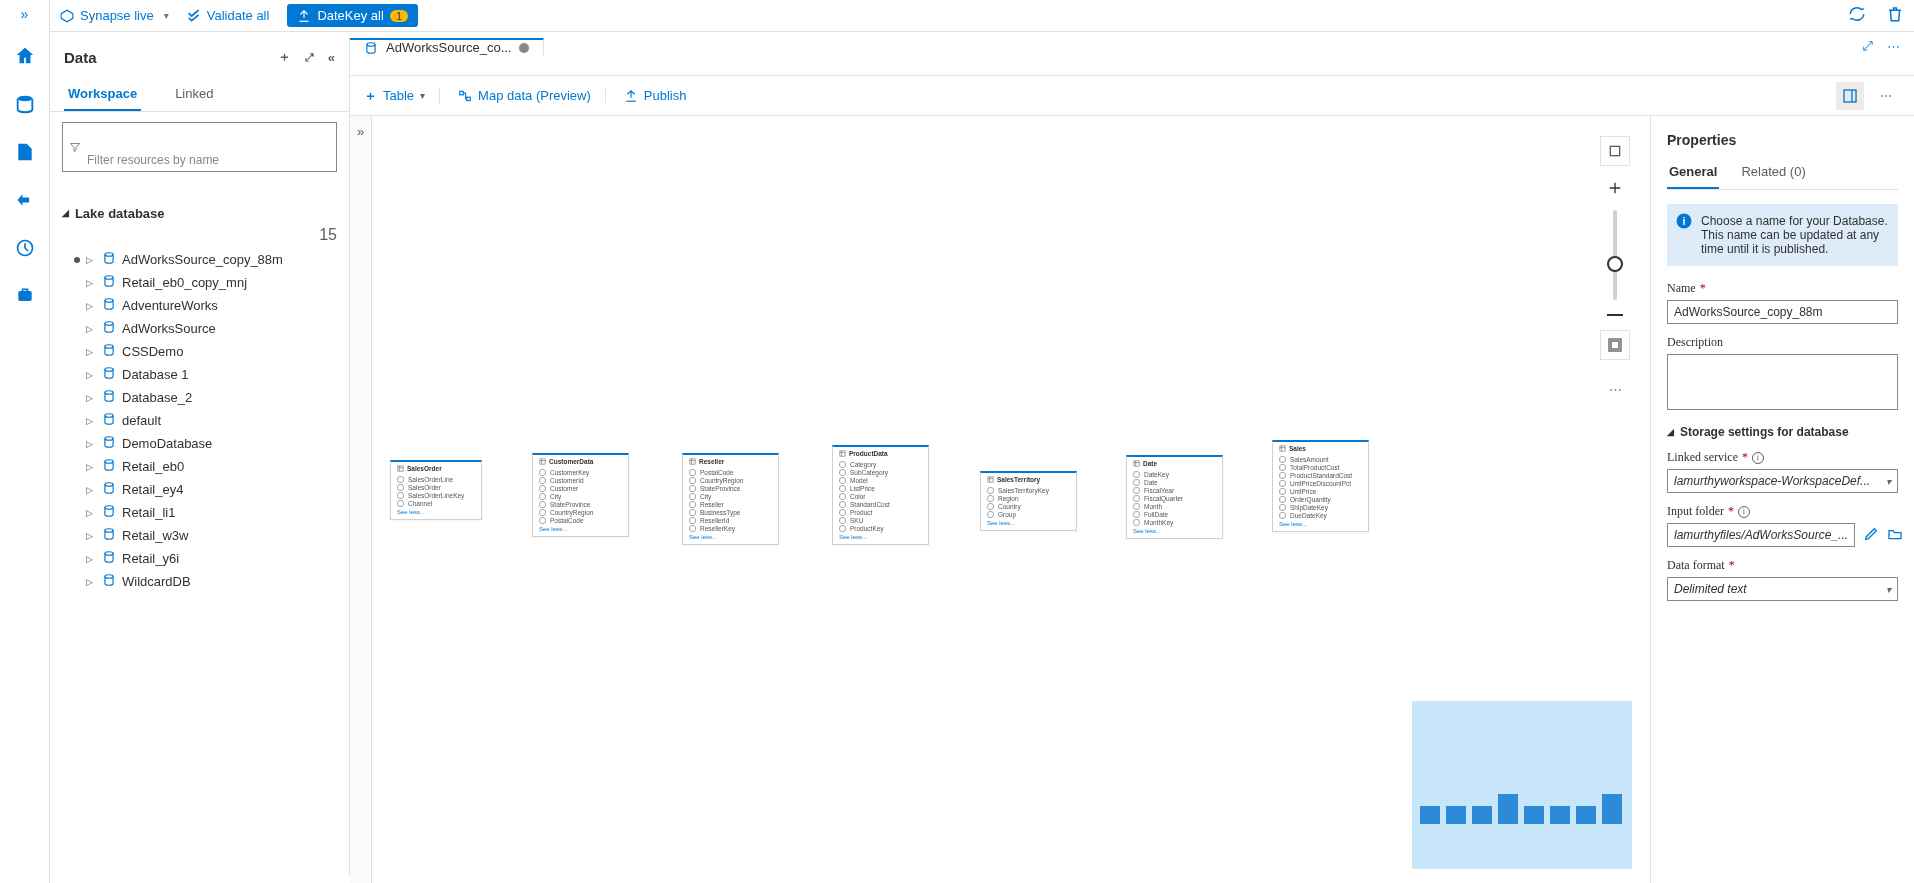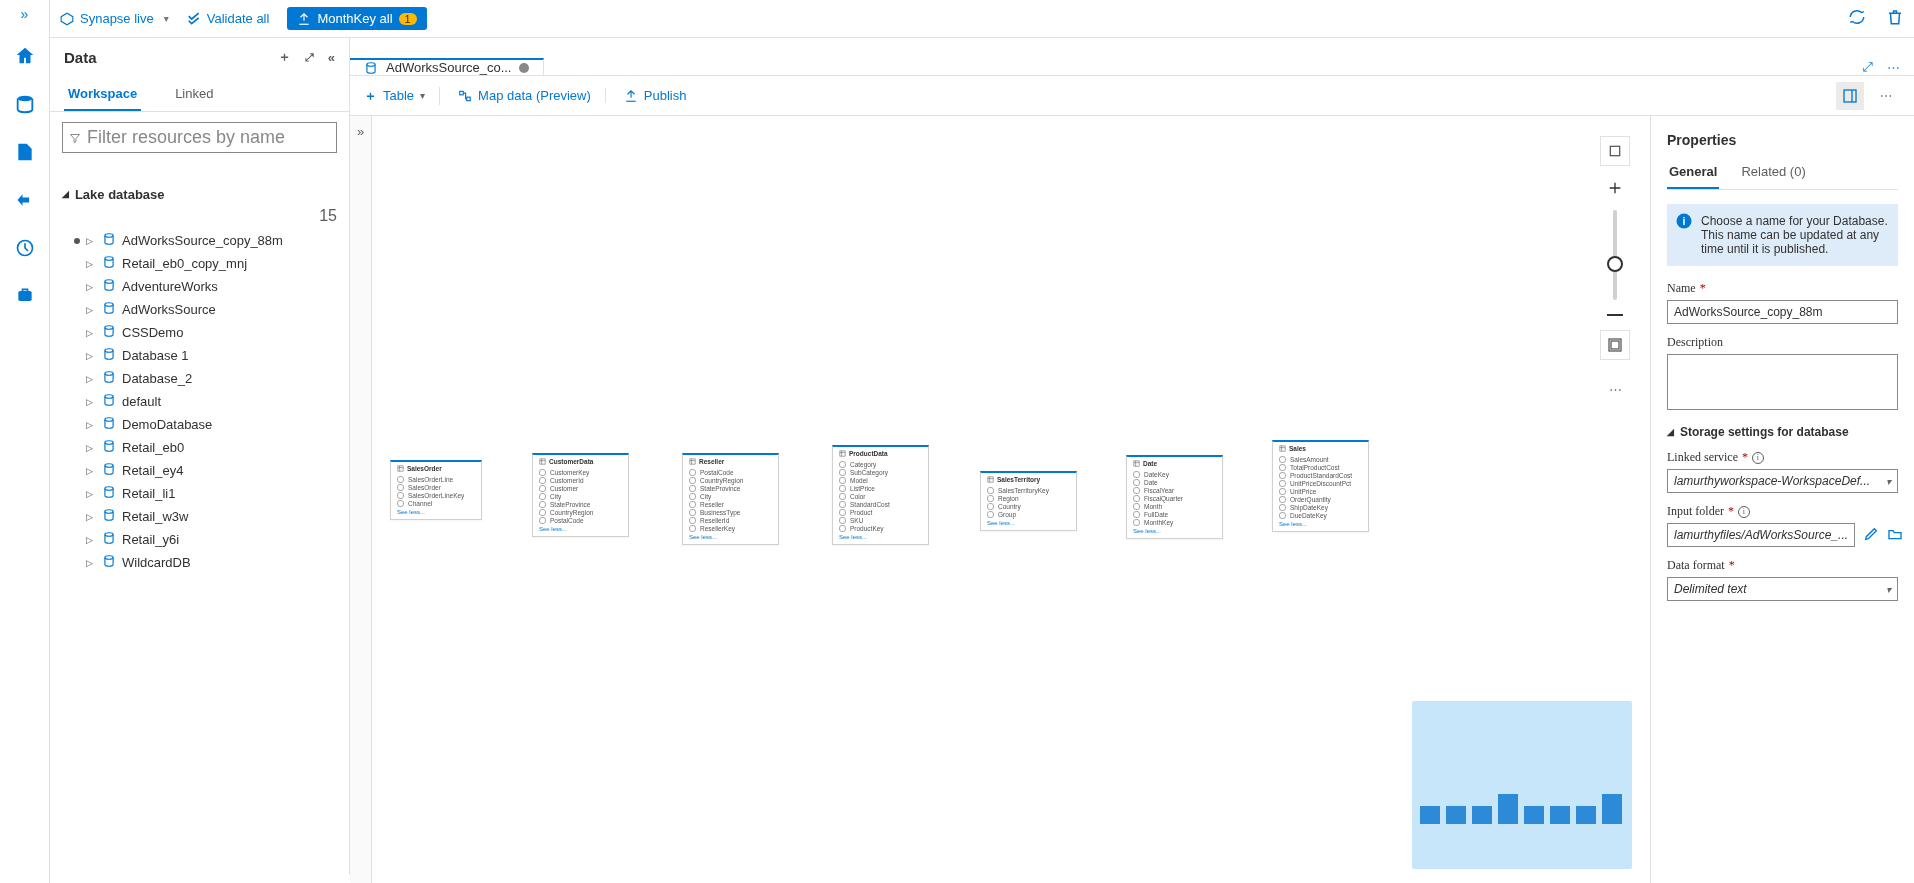--- a/index.html
+++ b/index.html
@@ -45,21 +45,21 @@
   .nav-icon {
     width: 28px; height: 28px;
     display: flex; align-items: center; justify-content: center;
     color: var(--accent);
     cursor: pointer;
   }
 
   
   .top-bar {
     position: absolute;
-    left: 50px; right: 0; top: 0; height: 38px;
+    left: 50px; right: 0; top: 0; height: 32px;
     border-bottom: 1px solid var(--border);
     display: flex; align-items: center; padding: 0 10px;
     gap: 18px;
   }
   .top-link { display: inline-flex; align-items: center; gap: 6px; color: var(--accent); cursor: pointer; }
   .top-link .chev { font-size: 10px; color: #777; margin-left: 4px; }
   .publish-btn {
     display: inline-flex; align-items: center; gap: 6px;
     background: var(--accent); color: #fff; border-radius: 3px;
     padding: 4px 10px; cursor: pointer;
@@ -98,22 +98,22 @@
 
   .filter-box {
     margin: 10px 12px 6px;
     display: flex; align-items: center;
     border: 1px solid var(--gray-border);
     padding: 2px 6px;
     font-size: 12px; color: #666;
   }
   .filter-box svg { flex-shrink: 0; margin-right: 6px; }
   .filter-box input {
-    border: none; outline: none; width: 100%; font-family: inherit; font-size: 18px;
-    color: var(--text); background: transparent; padding: 2px 0;
+    border: none; outline: none; width: 100%; font-family: inherit; font-size: 12px;
+    color: var(--text); background: transparent; padding: 2px 0; margin-top: 26px;
   }
   .filter-box input::placeholder { color: #888; }
 
   .tree { overflow: auto; flex: 1; padding-bottom: 20px; }
   .tree-group-head {
     display: flex; align-items: center;
     padding: 4px 12px;
     font-weight: 600;
     cursor: pointer;
   }
@@ -133,21 +133,21 @@
 
   
   .main-region {
     position: absolute;
     left: 350px; top: 38px; right: 0; bottom: 0;
     display: flex; flex-direction: column;
   }
 
   .tab-strip {
     height: 38px; border-bottom: 1px solid var(--border);
-    display: flex; align-items: flex-end;
+    display: flex; align-items: flex-start;
   }
   .editor-tab {
     display: inline-flex; align-items: center; gap: 8px;
     padding: 0 14px;
     border-right: 1px solid var(--border);
     border-top: 2px solid var(--accent);
     font-size: 13px;
     cursor: pointer;
   }
   .editor-tab .dirty { width: 10px; height: 10px; border-radius: 50%; background: #8a8886; flex-shrink: 0; }
@@ -323,21 +323,21 @@
         <path d="M3 7l5 5L20 2"></path>
         <path d="M3 15l5 5L20 10"></path>
       </svg>
     <span>Validate all</span>
   </span>
   <span class="publish-btn">
     <svg width="14" height="14" viewBox="0 0 24 24" fill="none" stroke="#fff" stroke-width="2">
         <path d="M12 3v12M6 9l6-6 6 6"></path>
         <path d="M4 21h16"></path>
       </svg>
-    <span>MonthKey all</span>
+    <span>DateKey all</span>
     <span class="publish-badge">1</span>
   </span>
   <div class="top-right">
     <span class="muted-icon">
       <svg width="18" height="18" viewBox="0 0 24 24" fill="none" stroke="currentColor" stroke-width="2">
           <path d="M3 12a9 9 0 0 1 15-6l3-1M21 12a9 9 0 0 1-15 6l-3 1"></path>
         </svg>
     </span>
     <span class="muted-icon">
       <svg width="18" height="18" viewBox="0 0 24 24" fill="none" stroke="currentColor" stroke-width="2">

